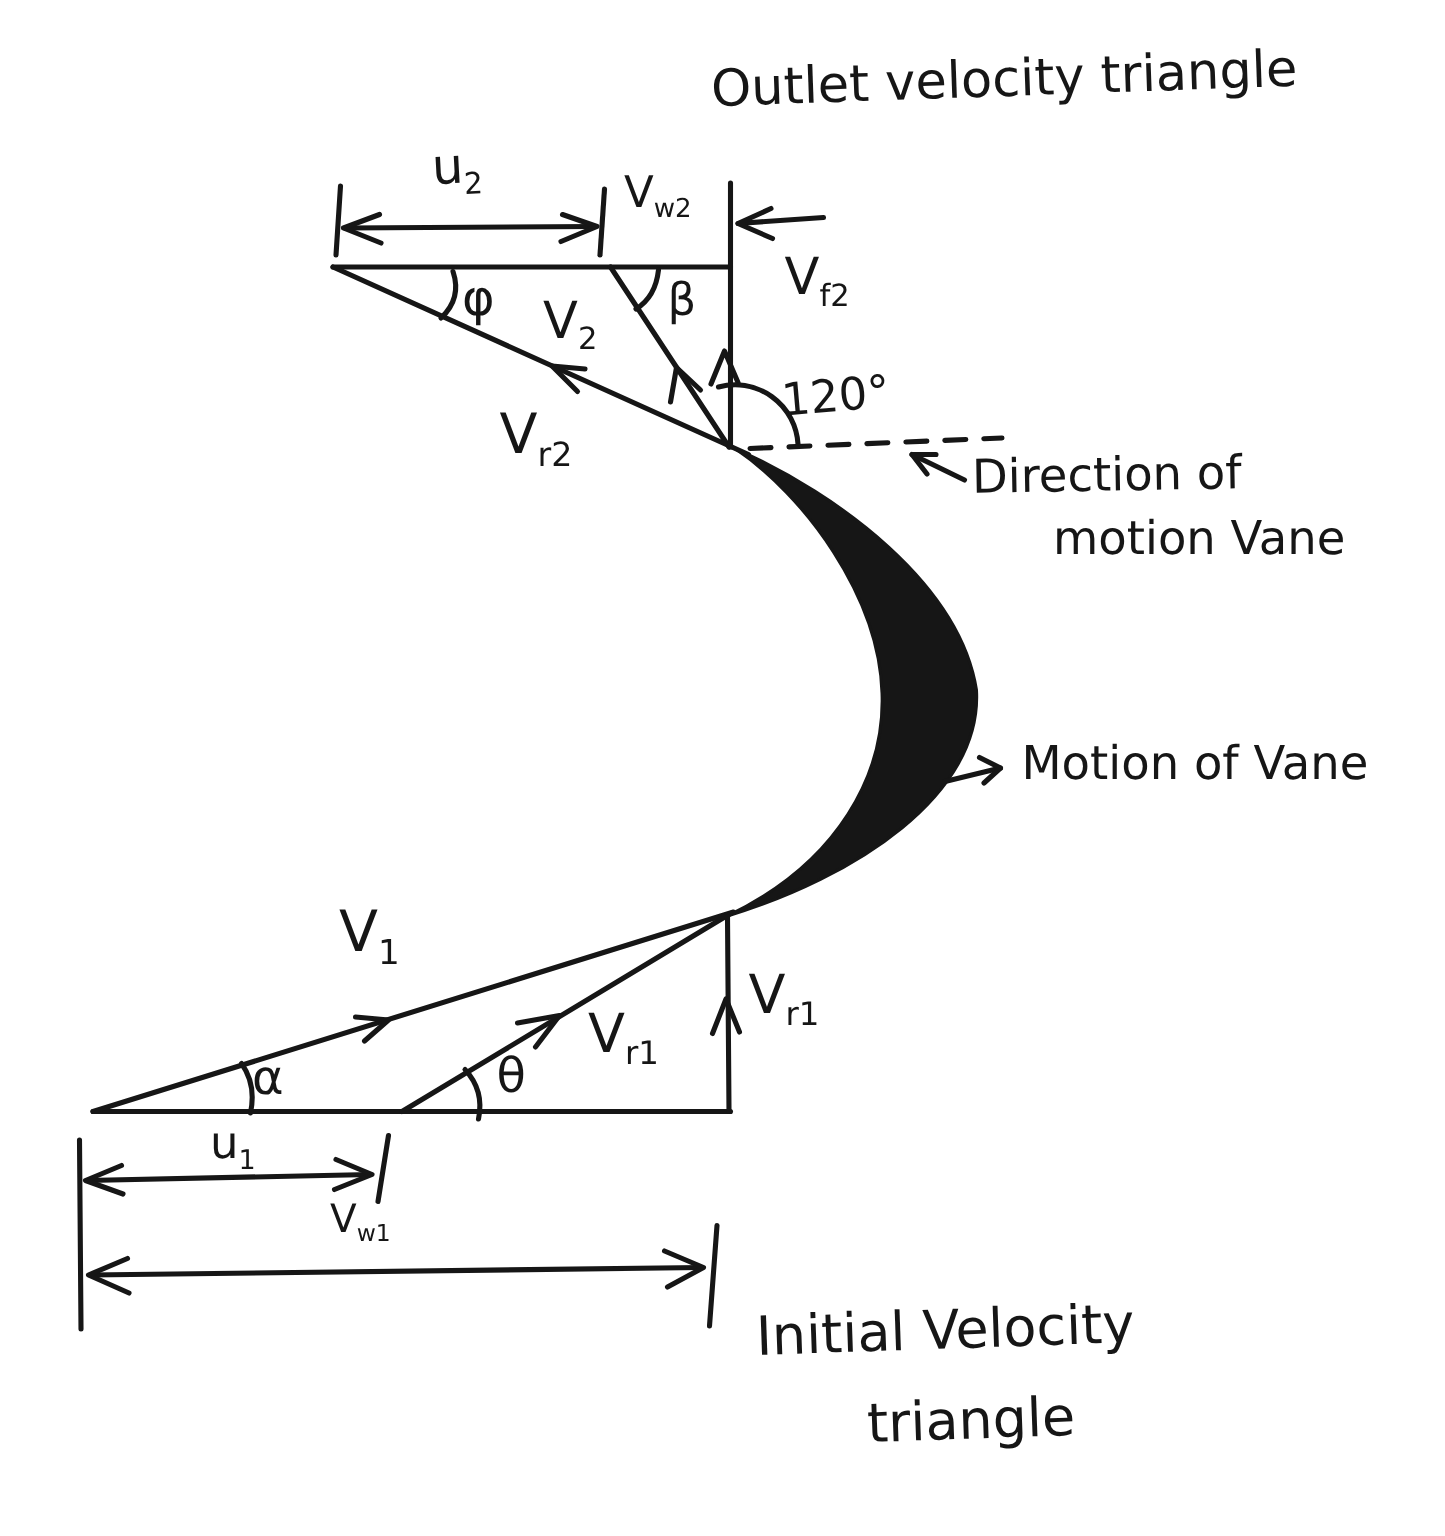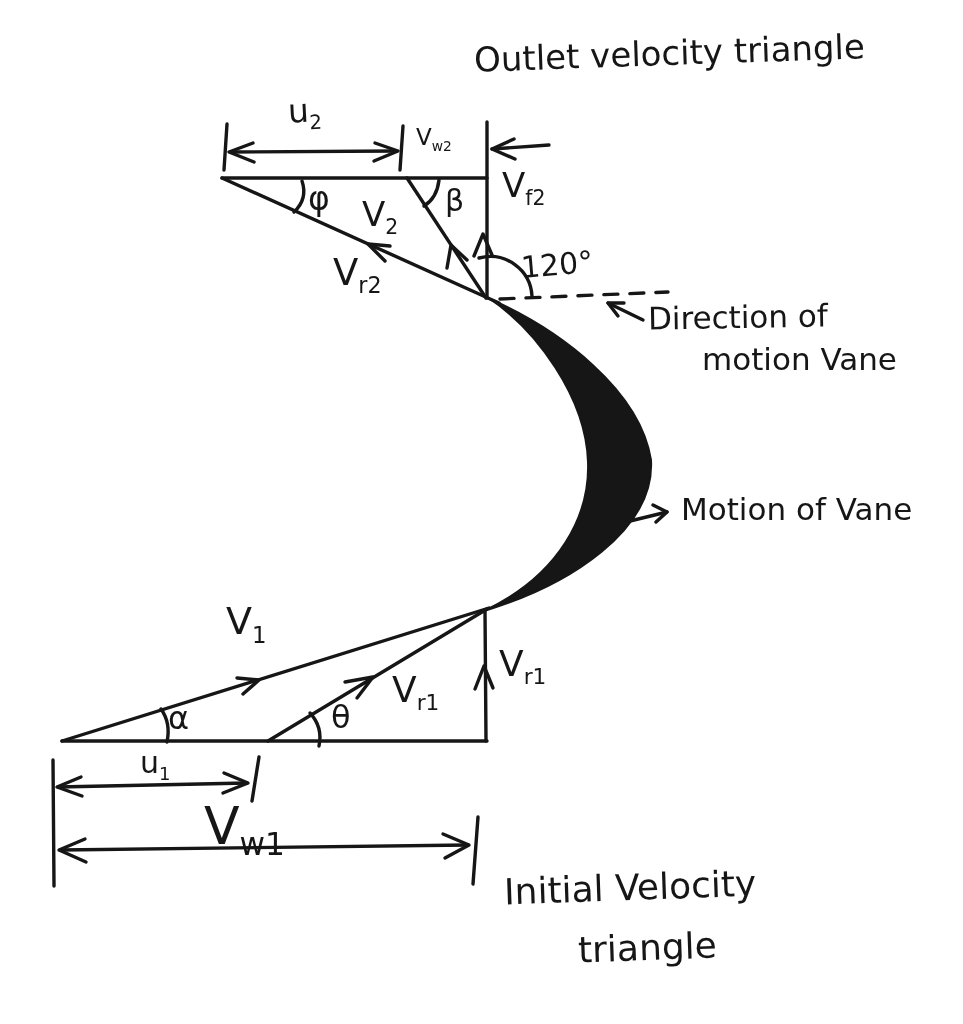--- a/index.html
+++ b/index.html
@@ -102,37 +102,37 @@
       <path d="M443,834 L469,845 L445,858"></path>
     </g>
   </svg>
 
   <div class="lbl" style="left:474px;top:36px;font-size:34px;transform:rotate(-2deg)">Outlet velocity triangle</div>
 
   <div class="lbl" style="left:288px;top:94px;font-size:33px;transform:rotate(-3deg)">
     <span>u</span><sub>2</sub>
   </div>
 
-  <div class="lbl" style="left:416px;top:126px;font-size:23px">
+  <div class="lbl" style="left:416px;top:114px;font-size:29px">
     <span>V</span><sub>w2</sub>
   </div>
 
-  <div class="lbl" style="left:502px;top:168px;font-size:34px">
+  <div class="lbl" style="left:523px;top:168px;font-size:34px">
     <span>V</span><sub>f2</sub>
   </div>
 
   <div class="lbl" style="left:308px;top:182px;font-size:33px">φ</div>
 
   <div class="lbl" style="left:362px;top:197px;font-size:34px">
     <span>V</span><sub>2</sub>
   </div>
 
   <div class="lbl" style="left:445px;top:186px;font-size:30px">β</div>
 
-  <div class="lbl" style="left:333px;top:254px;font-size:37px">
+  <div class="lbl" style="left:333px;top:271px;font-size:37px">
     <span>V</span><sub>r2</sub>
   </div>
 
   <div class="lbl" style="left:521px;top:250px;font-size:30px;transform:rotate(-5deg)">120°</div>
 
   <div class="lbl" style="left:648px;top:302px;font-size:31px;transform:rotate(-1deg)">Direction of</div>
   <div class="lbl" style="left:681px;top:494px;font-size:31px">Motion of Vane</div>
 
   <div class="lbl" style="left:702px;top:344px;font-size:31px">motion Vane</div>
 
@@ -149,20 +149,20 @@
   </div>
 
   <div class="lbl" style="left:499px;top:646px;font-size:36px">
     <span>V</span><sub>r1</sub>
   </div>
 
   <div class="lbl" style="left:140px;top:748px;font-size:30px">
     <span>u</span><sub>1</sub>
   </div>
 
-  <div class="lbl" style="left:204px;top:800px;font-size:52px">
+  <div class="lbl" style="left:220px;top:800px;font-size:26px">
     <span>V</span><sub>w1</sub>
   </div>
 
   <div class="lbl" style="left:504px;top:870px;font-size:36px;transform:rotate(-2deg)">Initial Velocity</div>
   <div class="lbl" style="left:578px;top:930px;font-size:36px;transform:rotate(-2deg)">triangle</div>
 
 </div>
 
 </body></html>

